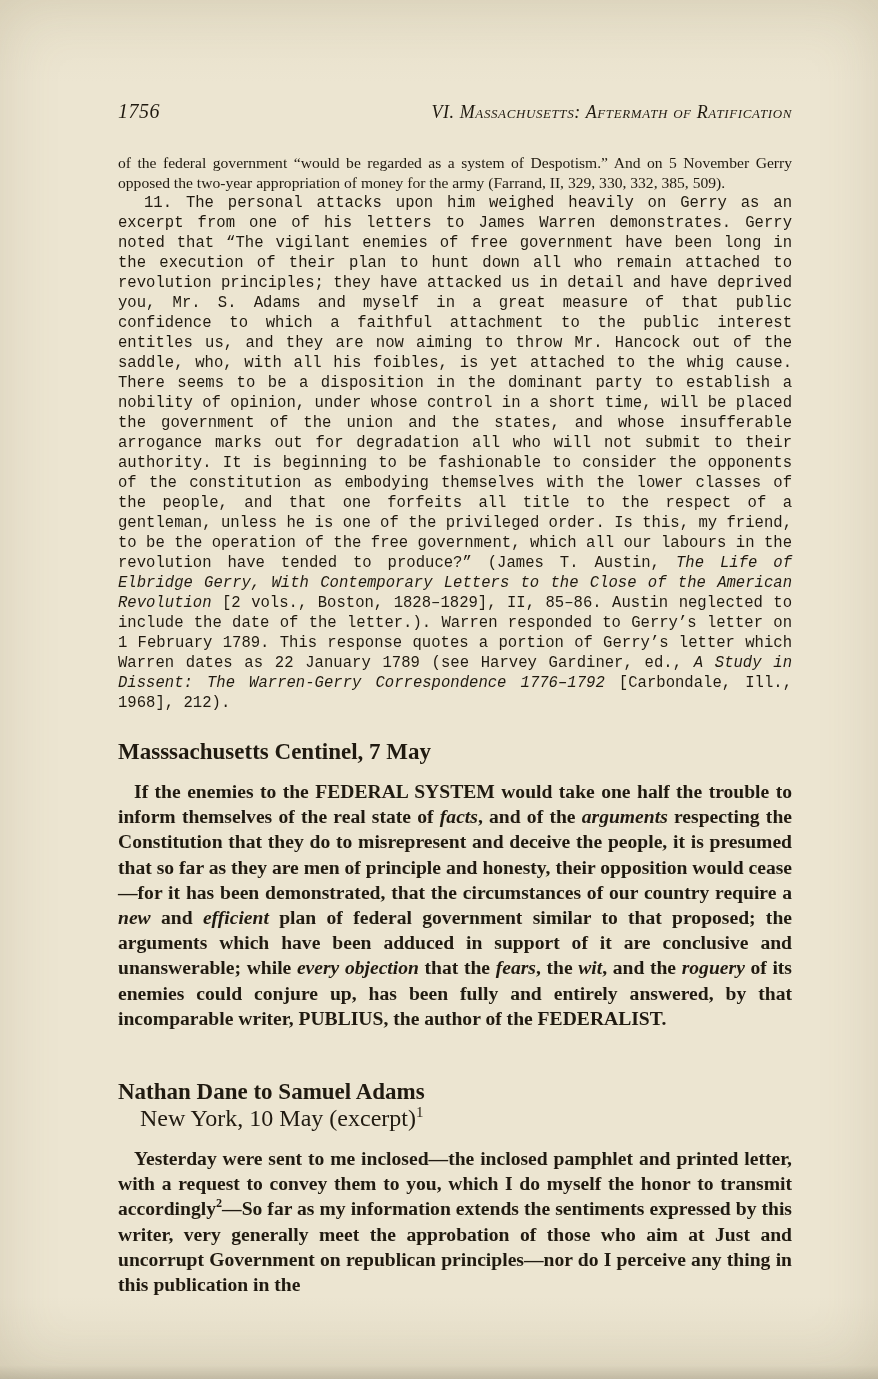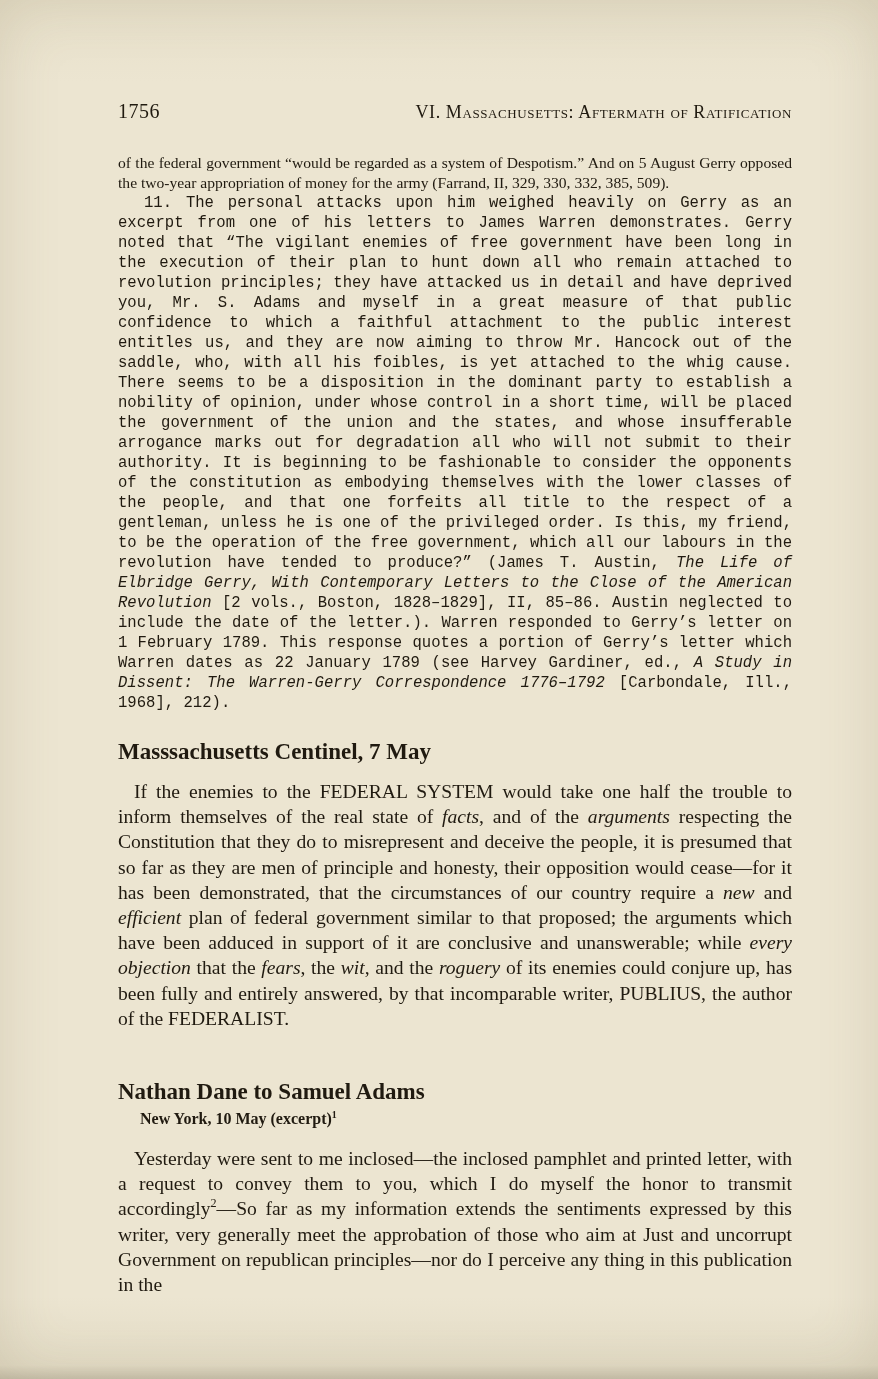--- a/index.html
+++ b/index.html
@@ -22,20 +22,21 @@
     padding: 100px 86px 0 118px;
     background:
       linear-gradient(180deg, #e7e0ca 0%, #ece5d1 6%, #ece5d1 94%, #e3dcc6 99%, #c9c2ad 100%);
     box-shadow: inset 0 0 60px rgba(120,105,70,0.18);
   }
   .running-header {
     display: flex;
     justify-content: space-between;
     align-items: baseline;
     margin-bottom: 30px;
+    font-style: italic;
   }
   .folio {
     font-size: 20px;
     letter-spacing: 0.5px;
   }
   .running-head {
     font-variant: small-caps;
     font-size: 18px;
     letter-spacing: 0.6px;
     text-align: right;
@@ -51,30 +52,31 @@
     font-family: Liberation Mono, monospace;
   }
   .section-heading {
     margin: 26px 0 0 0;
     font-size: 23px;
     font-weight: bold;
     line-height: 26px;
   }
   .section-subheading {
     margin: 0 0 0 22px;
-    font-size: 16px;
-    font-weight: bold;
+    font-size: 24px;
+    font-weight: normal;
     line-height: 27px;
   }
   .body-para {
     margin: 14px 0 0 0;
     font-size: 19.6px;
     line-height: 25.2px;
     text-align: justify;
     text-indent: 16px;
+    font-weight: bold;
   }
   .section-dane {
     margin-top: 48px;
   }
   .italic {
     font-style: italic;
   }
   sup {
     font-size: 0.62em;
     line-height: 0;
@@ -85,21 +87,21 @@
 <body>
 
 <div class="page">
 
   <header class="running-header">
     <span class="folio">1756</span>
     <span class="running-head">VI. Massachusetts: Aftermath of Ratification</span>
   </header>
 
   <section class="footnote-block">
-    <p><span>of the federal government “would be regarded as a system of Despotism.” And on 5 August Gerry opposed the two-year appropriation of money for the army (Farrand, II, 329, 330, 332, 385, 509).</span></p>
+    <p><span>of the federal government “would be regarded as a system of Despotism.” And on 5 November Gerry opposed the two-year appropriation of money for the army (Farrand, II, 329, 330, 332, 385, 509).</span></p>
     <p class="fn-indent"><span>11. The personal attacks upon him weighed heavily on Gerry as an excerpt from one of his letters to James Warren demonstrates. Gerry noted that “The vigilant enemies of free government have been long in the execution of their plan to hunt down all who remain attached to revolution principles; they have attacked us in detail and have deprived you, Mr. S. Adams and myself in a great measure of that public confidence to which a faithful attachment to the public interest entitles us, and they are now aiming to throw Mr. Hancock out of the saddle, who, with all his foibles, is yet attached to the whig cause. There seems to be a disposition in the dominant party to establish a nobility of opinion, under whose control in a short time, will be placed the government of the union and the states, and whose insufferable arrogance marks out for degradation all who will not submit to their authority. It is beginning to be fashionable to consider the opponents of the constitution as embodying themselves with the lower classes of the people, and that one forfeits all title to the respect of a gentleman, unless he is one of the privileged order. Is this, my friend, to be the operation of the free government, which all our labours in the revolution have tended to produce?” (James T. Austin, </span><span class="italic">The Life of Elbridge Gerry, With Contemporary Letters to the Close of the American Revolution</span><span> [2 vols., Boston, 1828–1829], II, 85–86. Austin neglected to include the date of the letter.). Warren responded to Gerry’s letter on 1 February 1789. This response quotes a portion of Gerry’s letter which Warren dates as 22 January 1789 (see Harvey Gardiner, ed., </span><span class="italic">A Study in Dissent: The Warren-Gerry Correspondence 1776–1792</span><span> [Carbondale, Ill., 1968], 212).</span></p>
   </section>
 
   <section>
     <h2 class="section-heading">Masssachusetts Centinel, 7 May</h2>
     <p class="body-para"><span>If the enemies to the FEDERAL SYSTEM would take one half the trouble to inform themselves of the real state of </span><span class="italic">facts</span><span>, and of the </span><span class="italic">arguments</span><span> respecting the Constitution that they do to misrepresent and deceive the people, it is presumed that so far as they are men of principle and honesty, their opposition would cease—for it has been demonstrated, that the circumstances of our country require a </span><span class="italic">new</span><span> and </span><span class="italic">efficient</span><span> plan of federal government similar to that proposed; the arguments which have been adduced in support of it are conclusive and unanswerable; while </span><span class="italic">every objection</span><span> that the </span><span class="italic">fears</span><span>, the </span><span class="italic">wit</span><span>, and the </span><span class="italic">roguery</span><span> of its enemies could conjure up, has been fully and entirely answered, by that incomparable writer, PUBLIUS, the author of the FEDERALIST.</span></p>
   </section>
 
   <section class="section-dane">
     <h2 class="section-heading" style="margin-top:16px;">Nathan Dane to Samuel Adams</h2>

